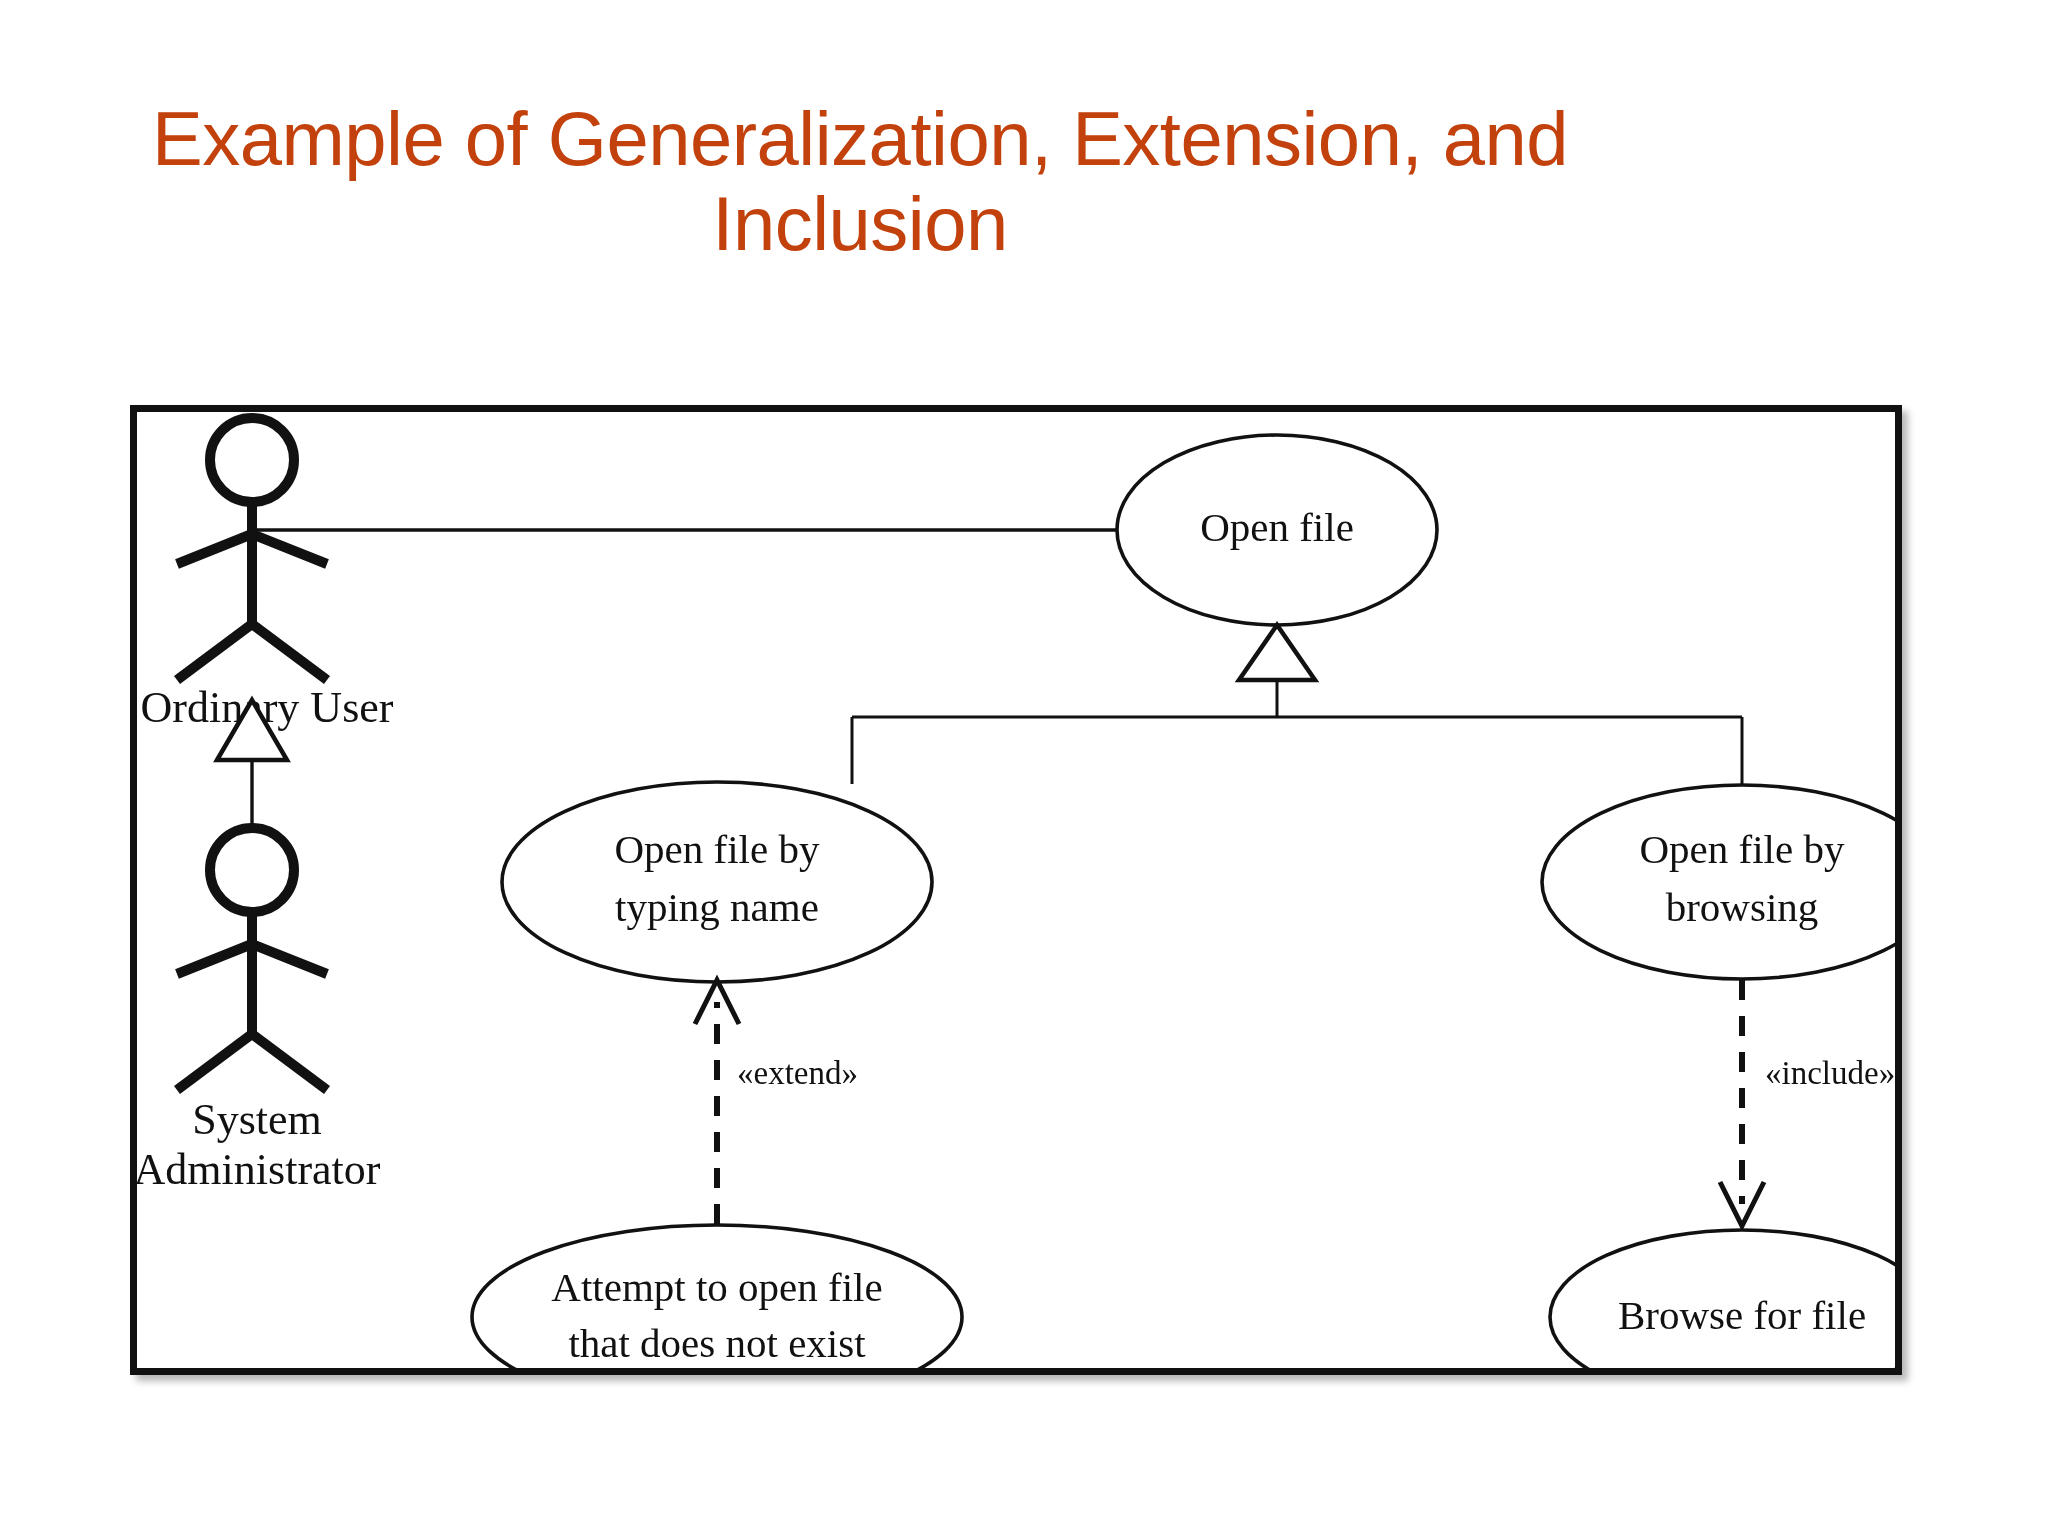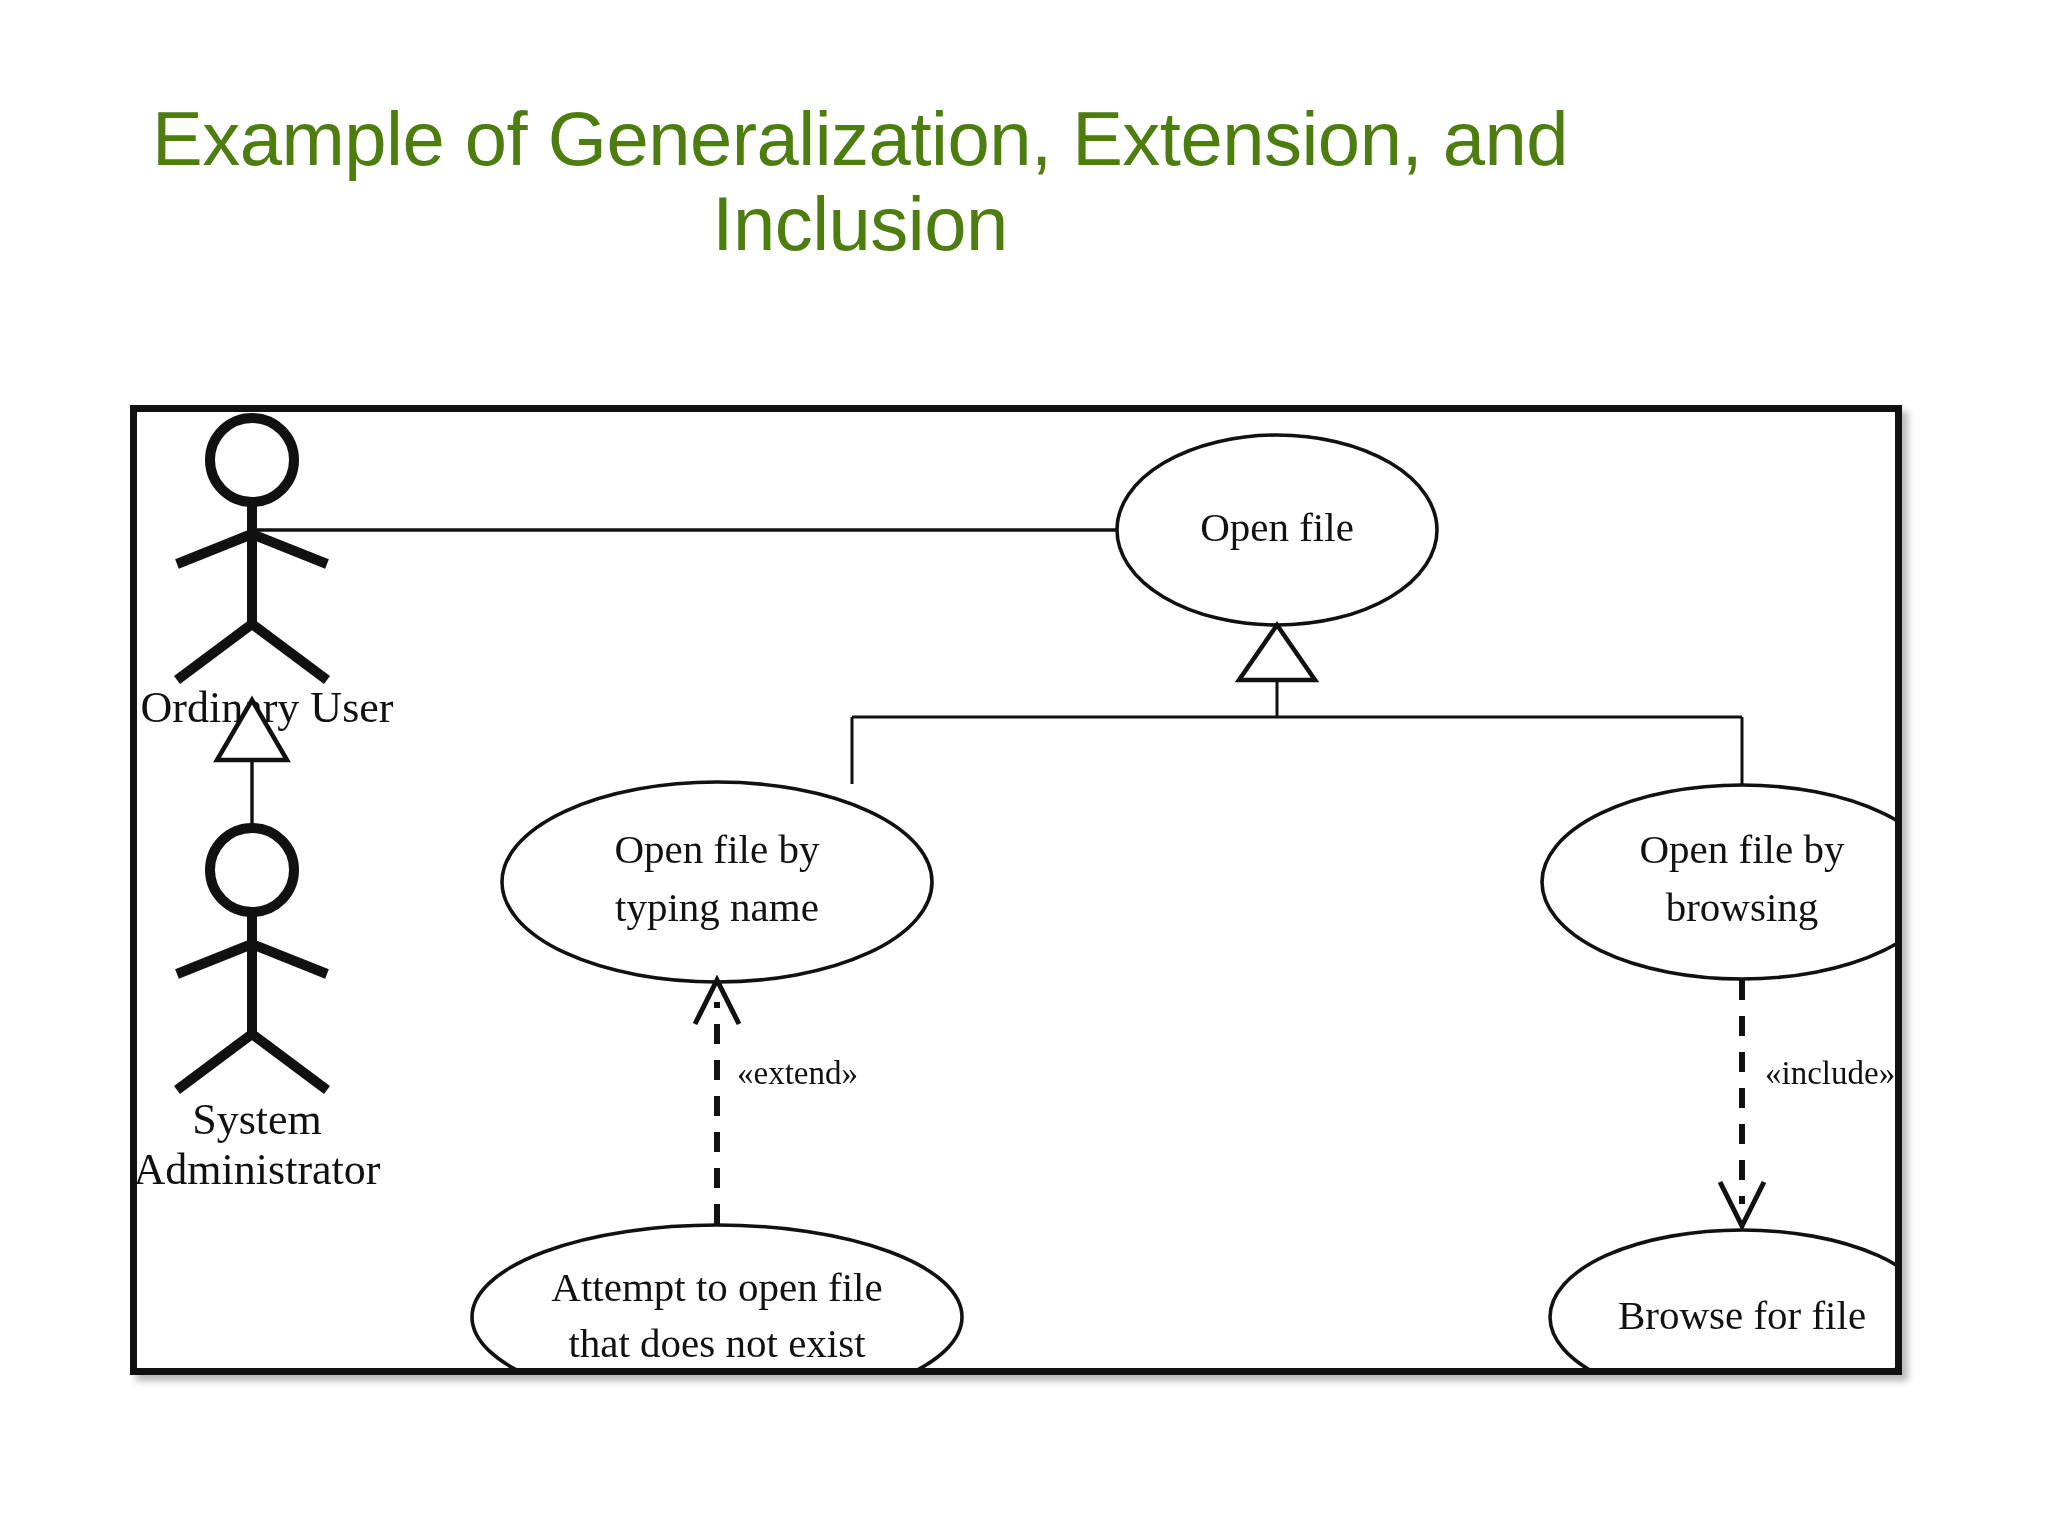--- a/index.html
+++ b/index.html
@@ -23,21 +23,21 @@
   
   #slide-title {
     position: absolute;
     left: 150px;
     top: 96px;
     width: 1420px;
     text-align: center;
     font-family: "Liberation Sans", sans-serif;
     font-size: 76px;
     line-height: 1.12;
-    color: #4d7c0f;
+    color: #c2410c;
     font-weight: 400;
     letter-spacing: -0.5px;
     white-space: pre-line;
   }
   
   #diagram-frame {
     position: absolute;
     left: 130px;
     top: 405px;
     width: 1772px;

